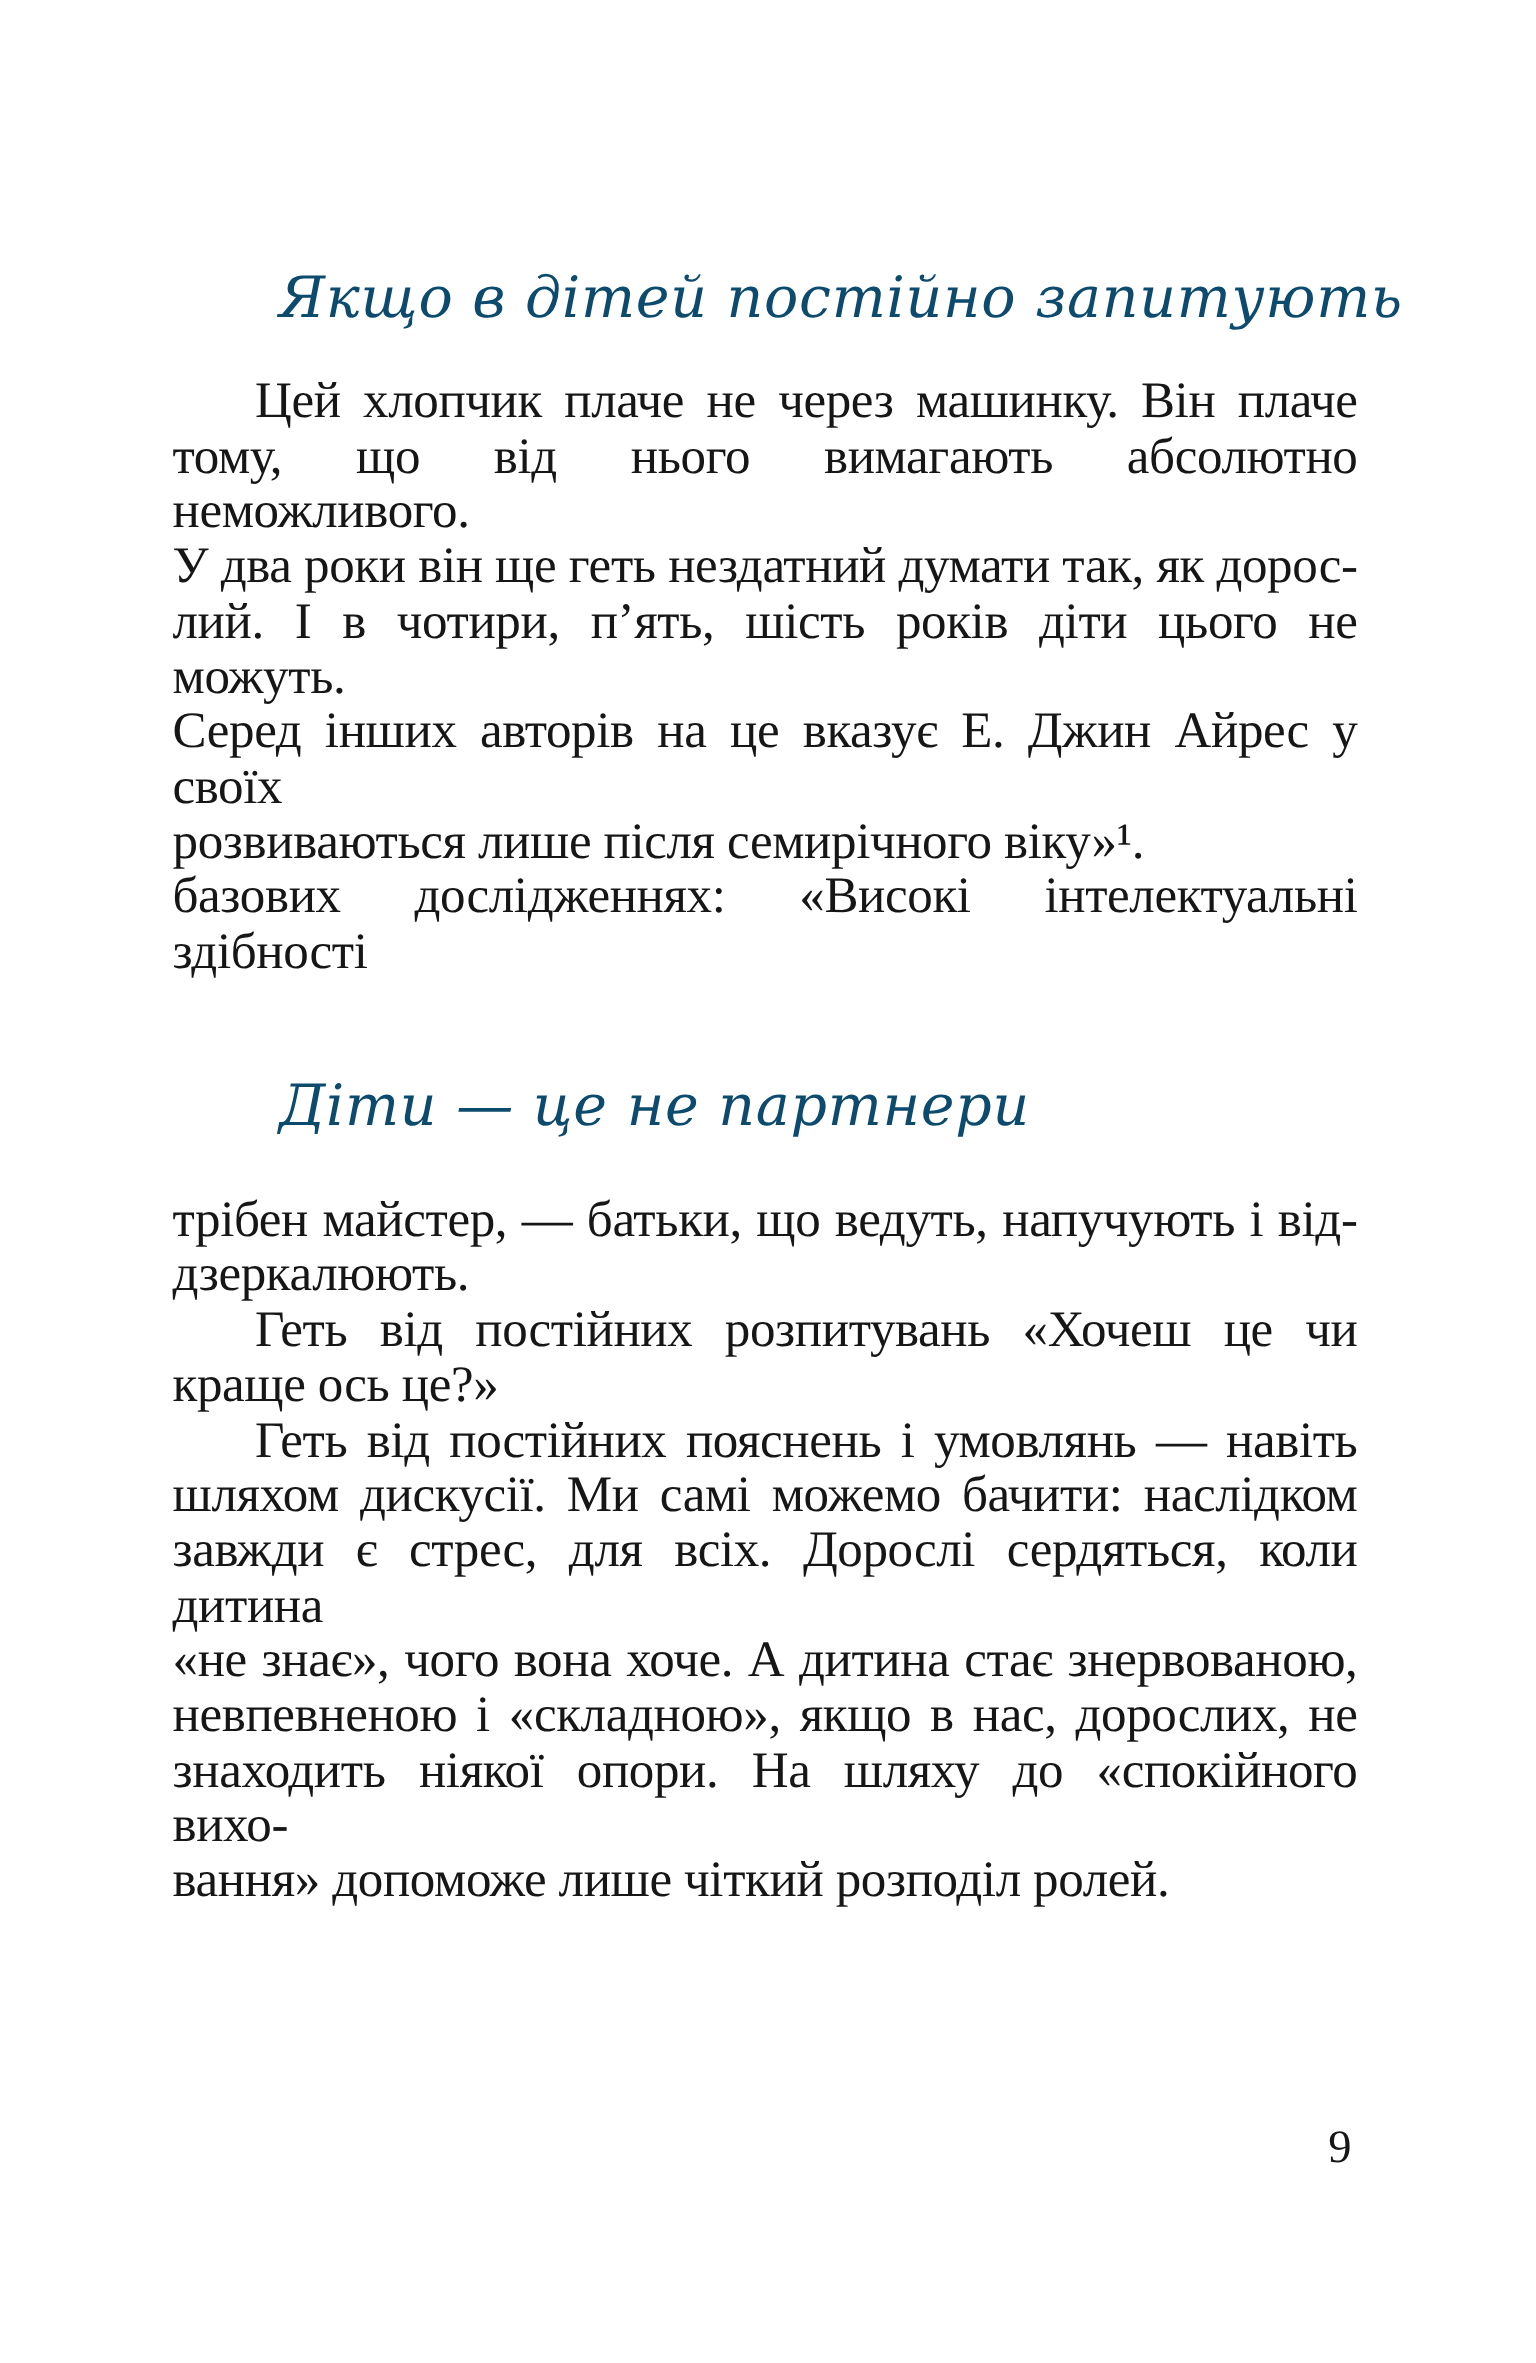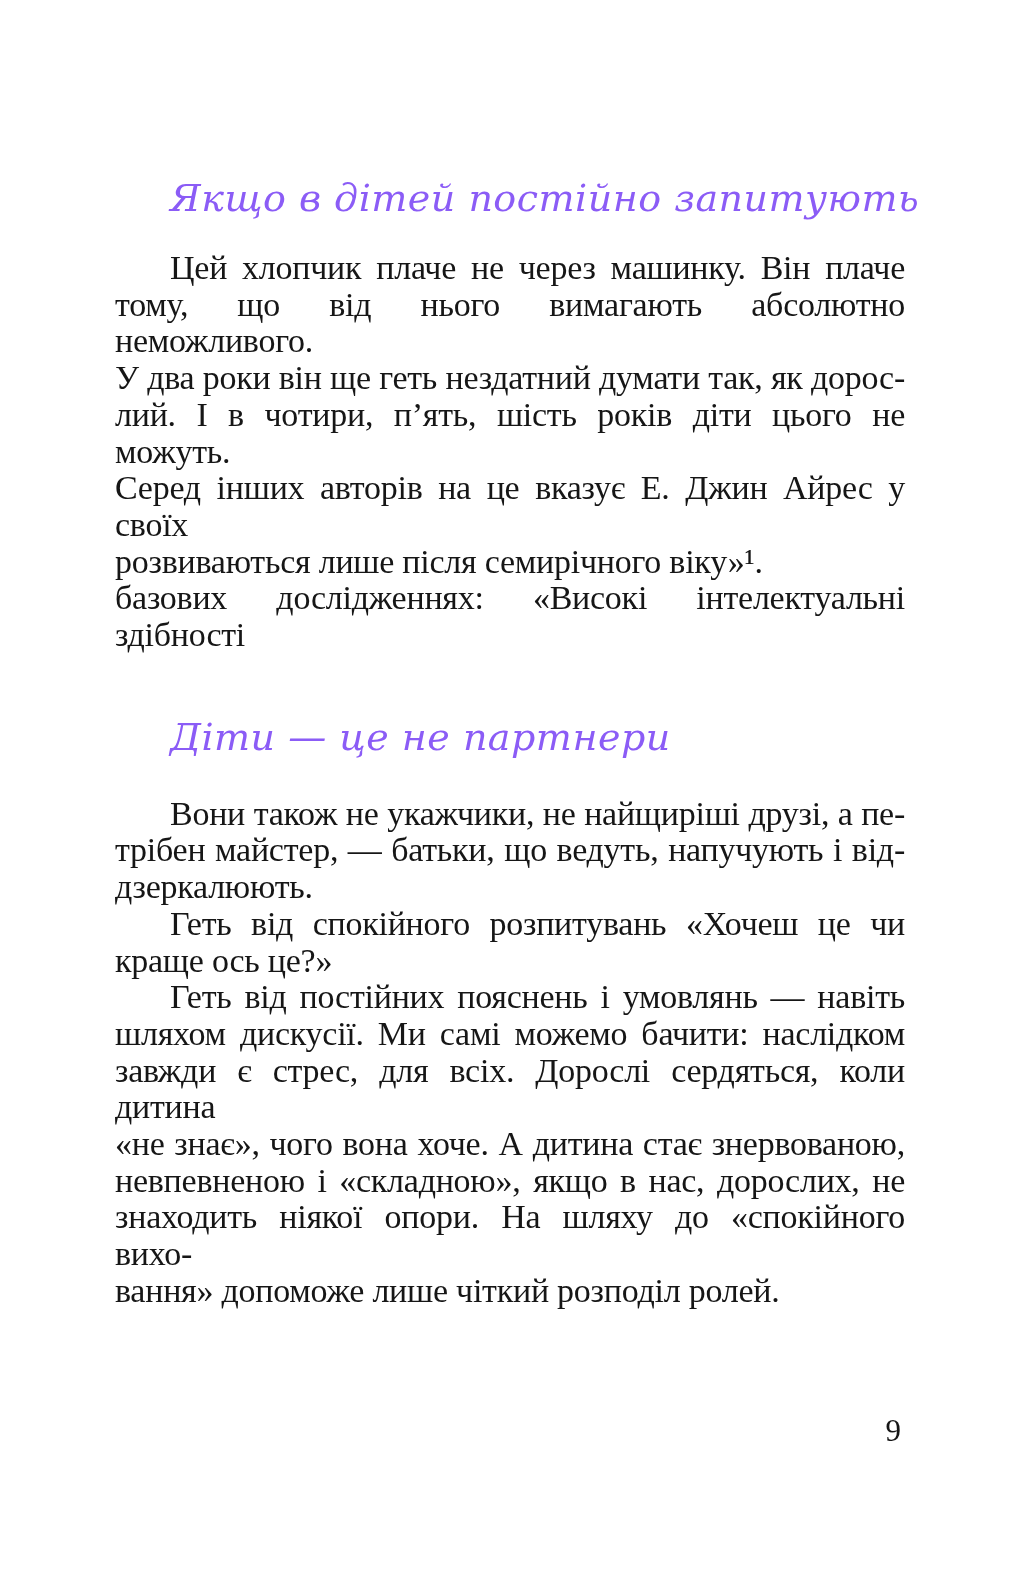--- a/index.html
+++ b/index.html
@@ -19,22 +19,22 @@
     font-family: "Liberation Serif", serif;
     overflow: hidden;
   }
   .heading {
     font-family: "DejaVu Serif", serif;
     font-style: italic;
     font-weight: normal;
     font-size: 38px;
     line-height: 52px;
     letter-spacing: 0.5px;
-    margin: 0 0 0 55px;
-    color: #8b5cf6;
+    margin: 0 0 0 71px;
+    color: #0c4a6e;
     white-space: nowrap;
   }
   .heading.first {
     margin-bottom: 26px;
   }
   .heading.later {
     margin-top: 57px;
     margin-bottom: 33px;
   }
   .paragraph {
@@ -72,26 +72,25 @@
         <div class="line para-first">Цей хлопчик плаче не через машинку. Він плаче</div>
         <div class="line">тому, що від нього вимагають абсолютно неможливого.</div>
         <div class="line">У два роки він ще геть нездатний думати так, як дорос-</div>
         <div class="line">лий. І в чотири, п’ять, шість років діти цього не можуть.</div>
         <div class="line">Серед інших авторів на це вказує Е. Джин Айрес у своїх</div>
         <div class="line para-last">розвиваються лише після семирічного віку»¹.</div>
         <div class="line">базових дослідженнях: «Високі інтелектуальні здібності</div>
       </div>
       <div class="heading later">Діти — це не партнери</div>
       <div class="paragraph">
-        <div class="line para-first">Вони також не укажчики, не найщиріші друзі, а пе-</div>
         <div class="line">трібен майстер, — батьки, що ведуть, напучують і від-</div>
         <div class="line para-last">дзеркалюють.</div>
       </div>
       <div class="paragraph">
-        <div class="line para-first">Геть від спокійного розпитувань «Хочеш це чи</div>
+        <div class="line para-first">Геть від постійних розпитувань «Хочеш це чи</div>
         <div class="line para-last">краще ось це?»</div>
       </div>
       <div class="paragraph">
         <div class="line para-first">Геть від постійних пояснень і умовлянь — навіть</div>
         <div class="line">шляхом дискусії. Ми самі можемо бачити: наслідком</div>
         <div class="line">завжди є стрес, для всіх. Дорослі сердяться, коли дитина</div>
         <div class="line">«не знає», чого вона хоче. А дитина стає знервованою,</div>
         <div class="line">невпевненою і «складною», якщо в нас, дорослих, не</div>
         <div class="line">знаходить ніякої опори. На шляху до «спокійного вихо-</div>
         <div class="line para-last">вання» допоможе лише чіткий розподіл ролей.</div>

